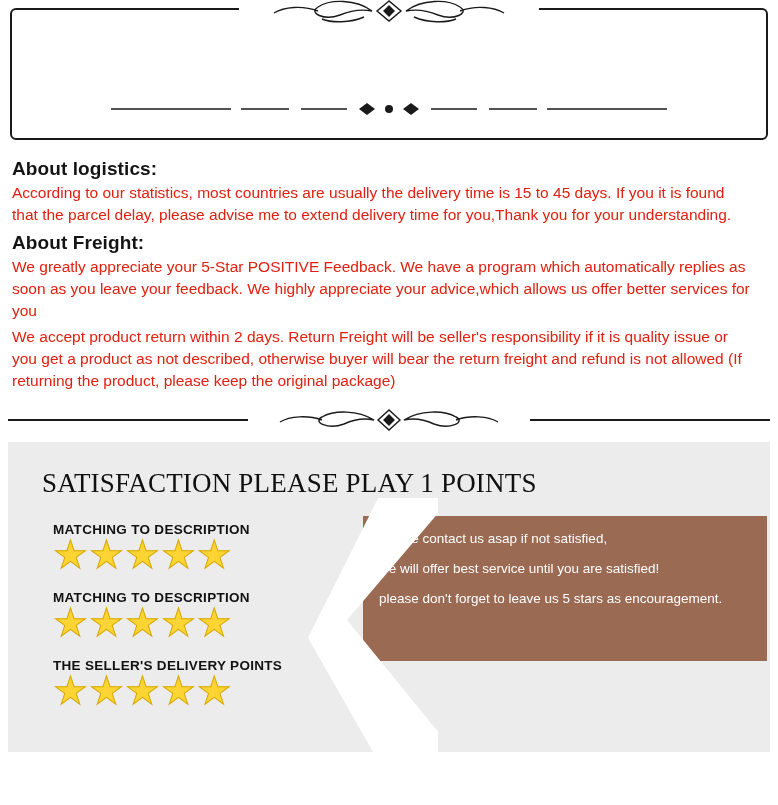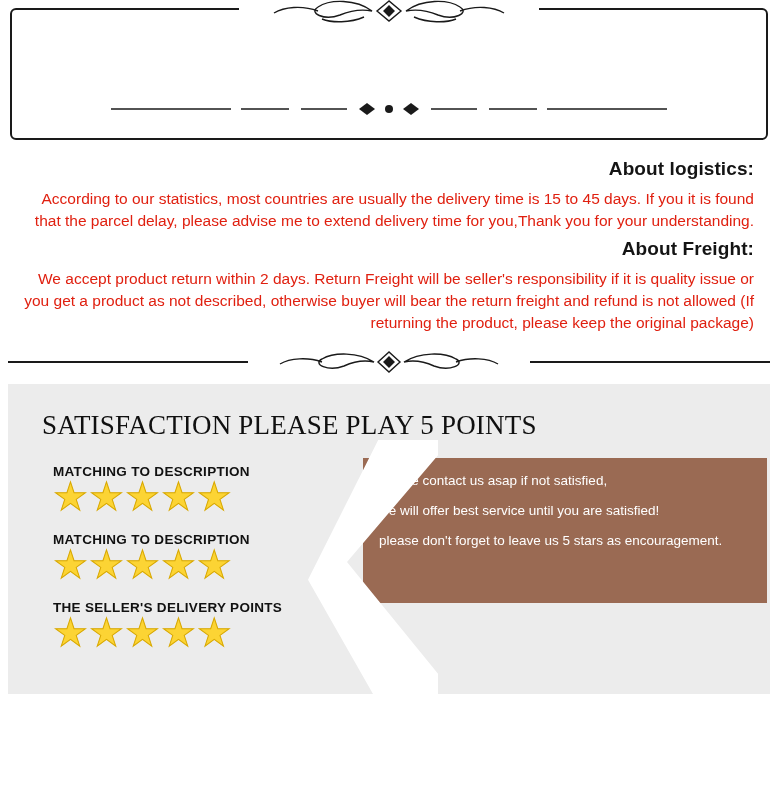--- a/index.html
+++ b/index.html
@@ -59,34 +59,33 @@
     width: 560px;
     height: 22px;
     display: flex;
     align-items: center;
     justify-content: center;
   }
 
   
   .body-wrap {
     padding: 12px 24px 0 12px;
-    text-align: right;
   }
   .sec-heading {
     font-size: 19px;
     font-weight: bold;
     color: #141414;
     margin: 6px 0 2px 0;
     letter-spacing: 0.1px;
   }
   .sec-body {
     font-size: 15.5px;
     line-height: 1.42;
     color: #e02010;
-    margin: 8px 0 4px 0;
+    margin: 2px 0 4px 0;
   }
 
   
   .divider {
     position: relative;
     margin: 14px 8px 8px 8px;
     height: 28px;
   }
   .divider .rule {
     position: absolute;
@@ -223,20 +222,21 @@
 
 <div class="body-wrap">
 
   <div>
     <div class="sec-heading">About logistics:</div>
     <p class="sec-body">According to our statistics, most countries are usually the delivery time is 15 to 45 days. If you it is found that the parcel delay, please advise me to extend delivery time for you,Thank you for your understanding.</p>
   </div>
 
   <div>
     <div class="sec-heading">About Freight:</div>
+    <p class="sec-body">We greatly appreciate your 5-Star POSITIVE Feedback. We have a program which automatically replies as soon as you leave your feedback. We highly appreciate your advice,which allows us offer better services for you</p>
   </div>
 
   <div>
     <p class="sec-body">We accept product return within 2 days. Return Freight will be seller's responsibility if it is quality issue or you get a product as not described, otherwise buyer will bear the return freight and refund is not allowed (If returning the product, please keep the original package)</p>
   </div>
 
 </div>
 
 <div class="divider">
   <div class="rule"></div>
@@ -249,21 +249,21 @@
         <path d="M150 13 C166 3, 190 3, 202 10 C212 15, 196 23, 180 17 C169 12, 159 11, 150 13 Z"></path>
         <path d="M68 13 C54 8, 36 9, 26 15"></path>
         <path d="M202 13 C216 8, 234 9, 244 15"></path>
       </g>
     </svg>
   </div>
 </div>
 
 <div class="panel">
 
-  <div class="panel-title">SATISFACTION PLEASE PLAY 5 POINTS</div>
+  <div class="panel-title">SATISFACTION PLEASE PLAY 1 POINTS</div>
 
   <div class="rating-block r1">
     <div class="rating-label">MATCHING TO DESCRIPTION</div>
     <div class="stars">★★★★★</div>
   </div>
 
   <div class="rating-block r2">
     <div class="rating-label">MATCHING TO DESCRIPTION</div>
     <div class="stars">★★★★★</div>
   </div>

